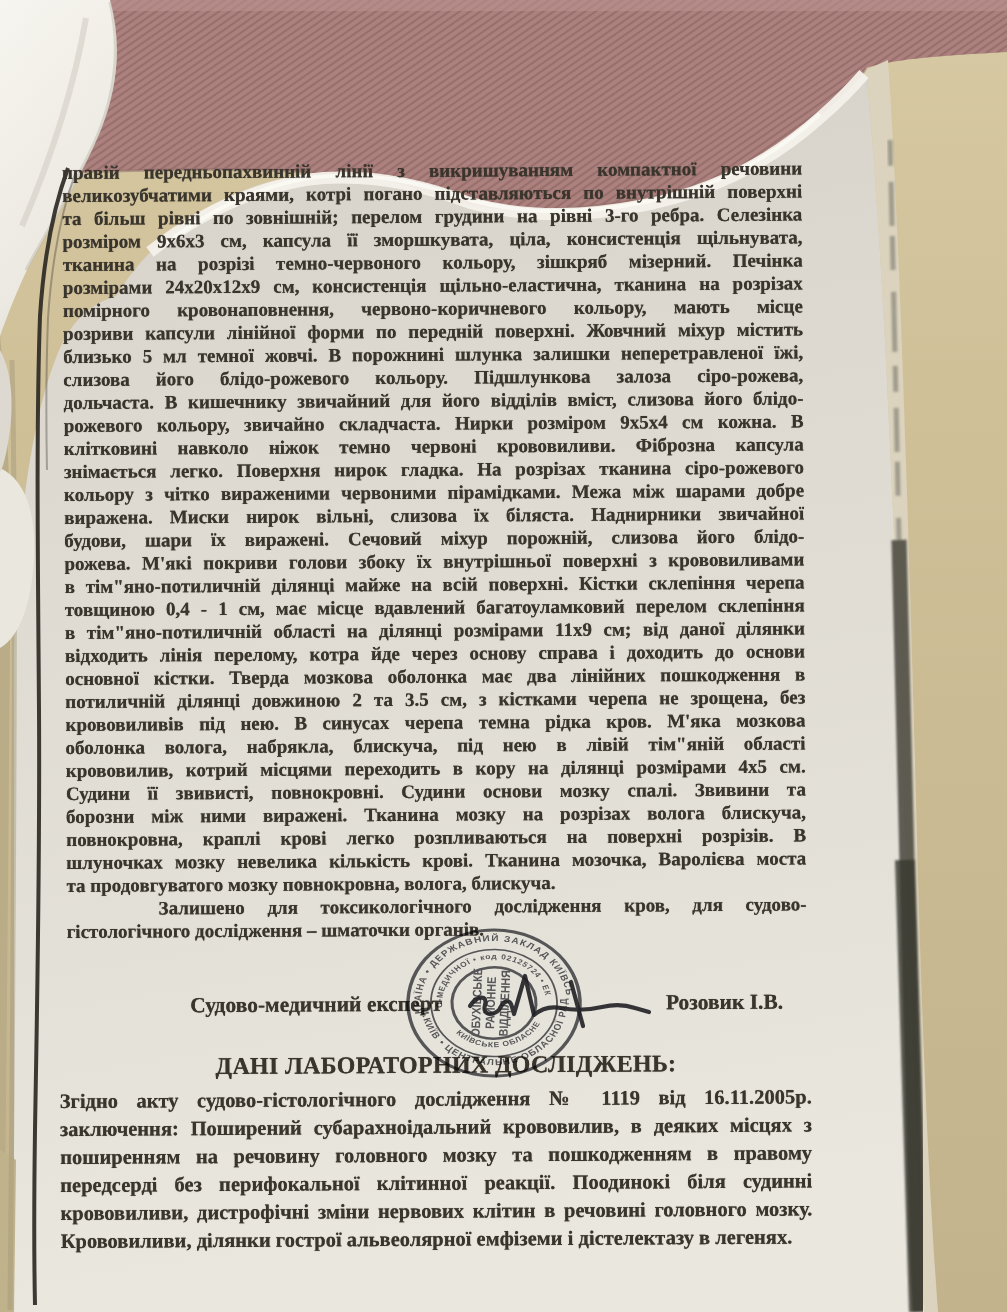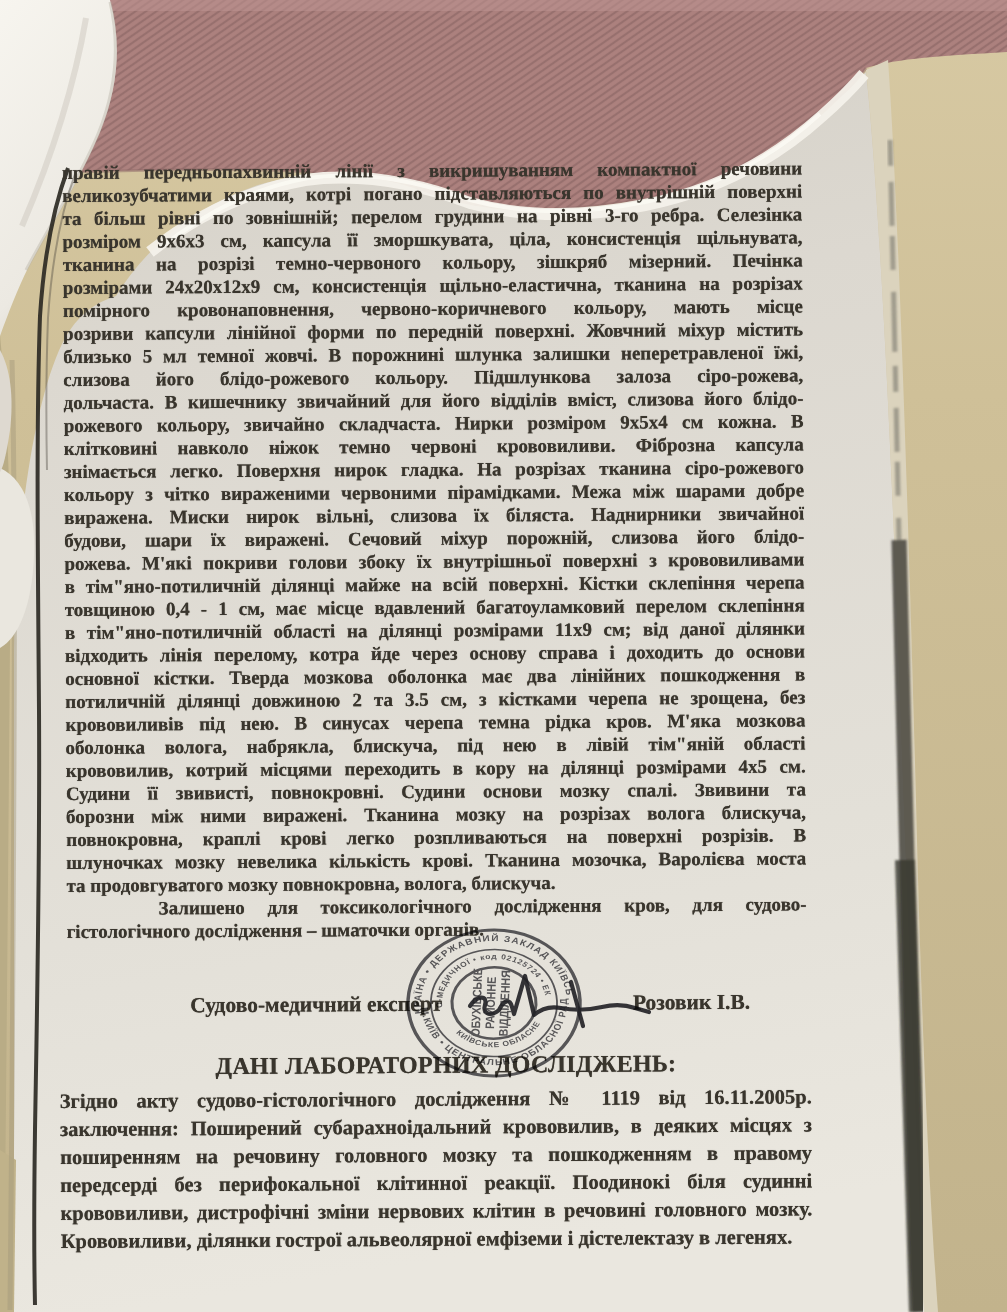--- a/index.html
+++ b/index.html
@@ -20,21 +20,21 @@
   }
   .jline{text-align:justify;height:23px;line-height:23px;overflow:hidden;}
   .jline::after{content:"";display:inline-block;width:100%;height:0;}
   .lastline{text-align:left;height:23px;line-height:23px;overflow:hidden;}
   .lastline::after{display:none;}
   .indent{text-indent:92px;}
   .p3line{height:28px;line-height:28px;font-size:20.5px;}
   .p3line.lastline{height:28px;line-height:28px;}
   .sig-row{display:flex;margin-top:51px;height:26px;font-size:21.5px;font-weight:700;}
   .sig-label{margin-left:123px;}
-  .sig-name{margin-left:auto;margin-right:57px;}
+  .sig-name{margin-left:auto;margin-right:24px;}
   .heading{margin-top:34px;margin-left:148px;height:27px;font-size:24px;font-weight:700;letter-spacing:.3px;}
   .para3{margin-top:6px;margin-left:-8px;width:752px;}
   .stamp-text{fill:#3d3d44;font-family:"Liberation Sans","DejaVu Sans",sans-serif;font-weight:700;}
 </style>
 </head>
 <body>
 
 <div class="photo">
 
   <svg class="scene" viewBox="0 0 1007 1312">

